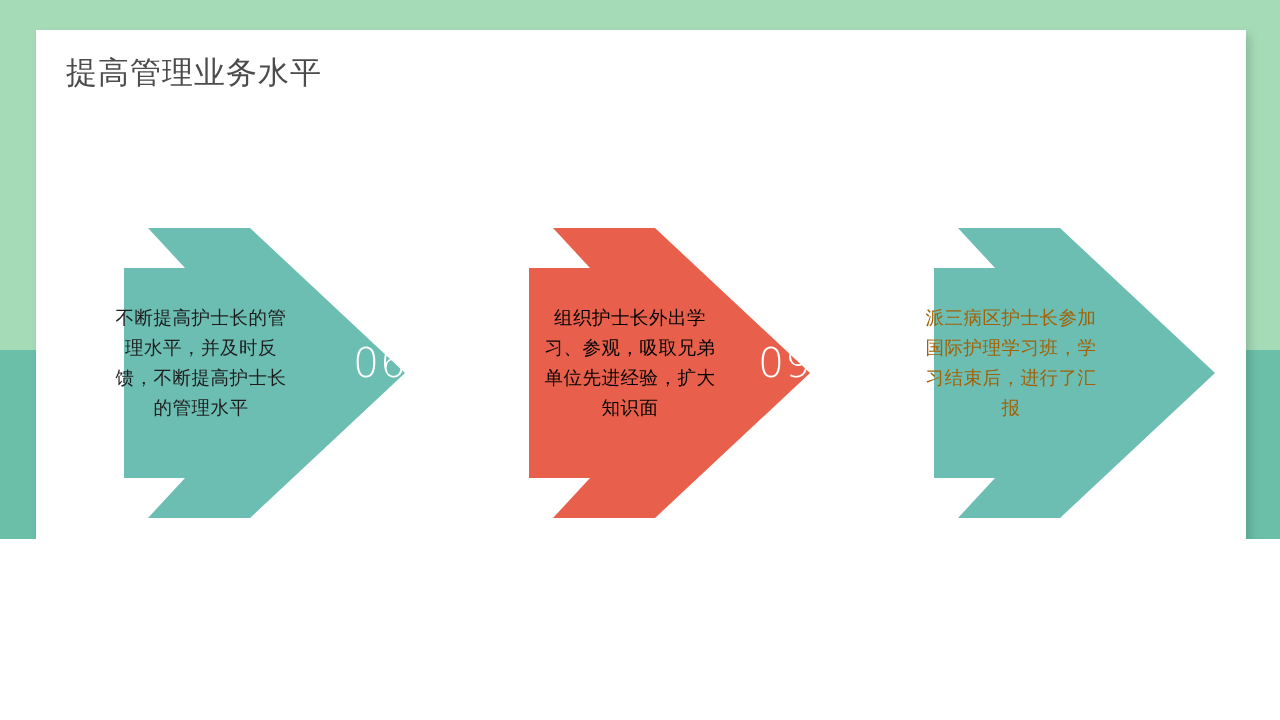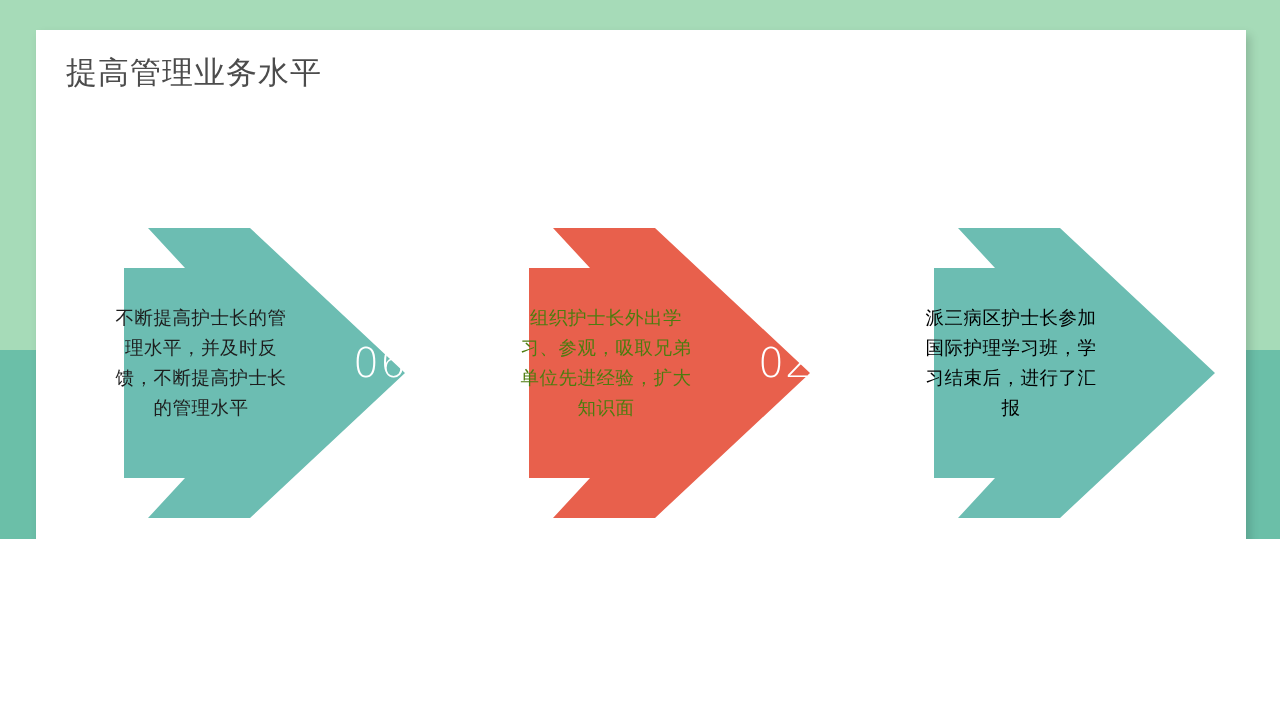--- a/index.html
+++ b/index.html
@@ -118,23 +118,23 @@
     </svg>
   </div>
   <div class="step-number" id="step-number-1">06</div>
   <div class="step-text" id="step-text-1" style="color: rgb(29, 29, 29);">不断提高护士长的管理水平，并及时反馈，不断提高护士长的管理水平</div>
 
   <div class="chevron-block" id="chevron-block-2">
     <svg class="chevron-svg" viewBox="0 0 300 302" preserveAspectRatio="none">
       <polygon class="chevron-path-2" points="38,6 140,6 295,151 140,296 38,296 75,256 14,256 14,46 75,46" fill="#e8604c"></polygon>
     </svg>
   </div>
-  <div class="step-number" id="step-number-2">02</div>
-  <div class="step-text" id="step-text-2" style="color: #4d7c0f;">组织护士长外出学习、参观，吸取兄弟单位先进经验，扩大知识面</div>
+  <div class="step-number" id="step-number-2">09</div>
+  <div class="step-text" id="step-text-2" style="color: #000000; margin-left: 24px;">组织护士长外出学习、参观，吸取兄弟单位先进经验，扩大知识面</div>
 
   <div class="chevron-block" id="chevron-block-3">
     <svg class="chevron-svg" viewBox="0 0 300 302" preserveAspectRatio="none">
       <polygon class="chevron-path-3" points="38,6 140,6 295,151 140,296 38,296 75,256 14,256 14,46 75,46" fill="#6cbdb2"></polygon>
     </svg>
   </div>
-  <div class="step-text" id="step-text-3" style="color: #000000;">派三病区护士长参加国际护理学习班，学习结束后，进行了汇报</div>
+  <div class="step-text" id="step-text-3" style="color: #a16207;">派三病区护士长参加国际护理学习班，学习结束后，进行了汇报</div>
 
 </div>
 
 </body></html>

